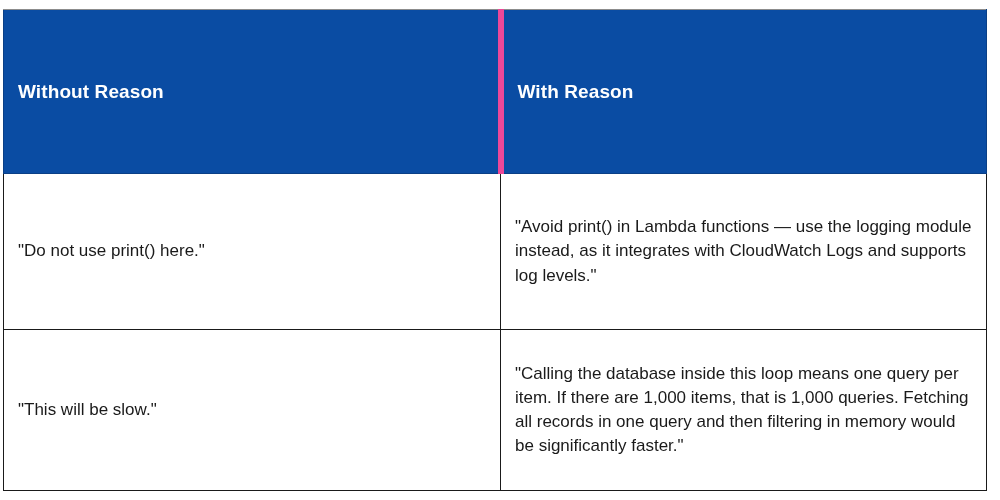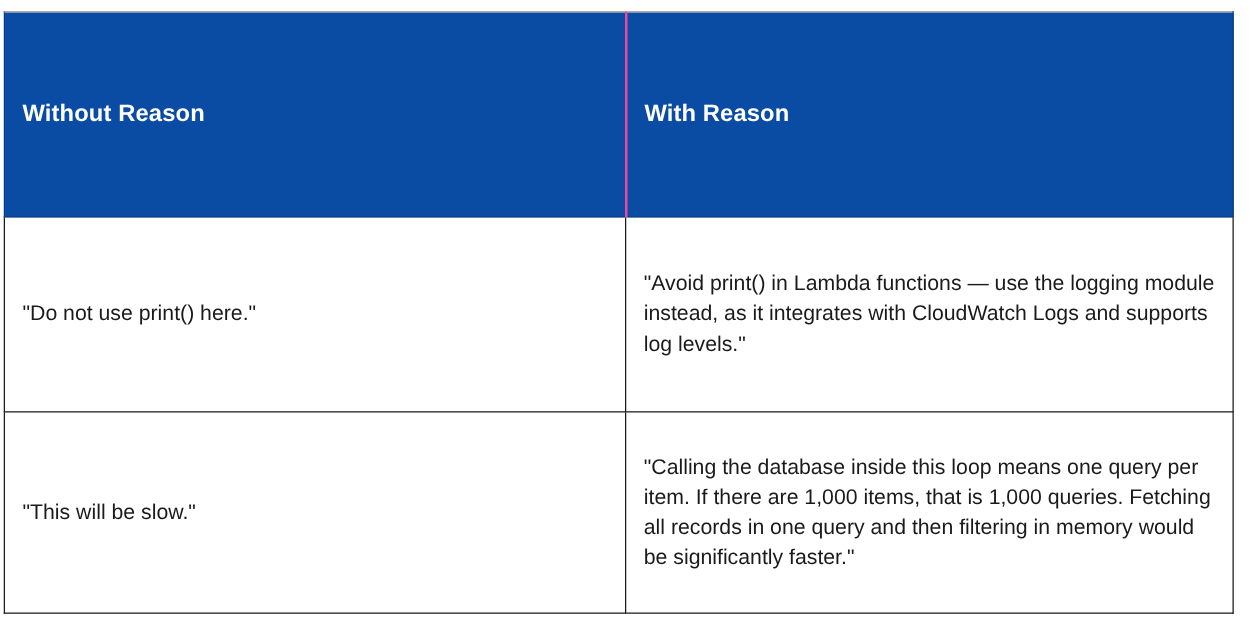--- a/index.html
+++ b/index.html
@@ -42,21 +42,21 @@
     text-align: left;
     vertical-align: middle;
     padding: 12px 14px;
     height: 164px;
     border: 1px solid #0a3f86;
     border-top: 1px solid #8c8c8c;
     box-sizing: border-box;
     letter-spacing: 0.1px;
   }
   thead th.header-right {
-    border-left: 2px solid #ec4899;
+    border-left: 6px solid #ec4899;
   }
 
   tbody td {
     background: #ffffff;
     color: #1a1a1a;
     font-size: 17px;
     line-height: 1.42;
     text-align: left;
     vertical-align: middle;
     padding: 10px 14px;

